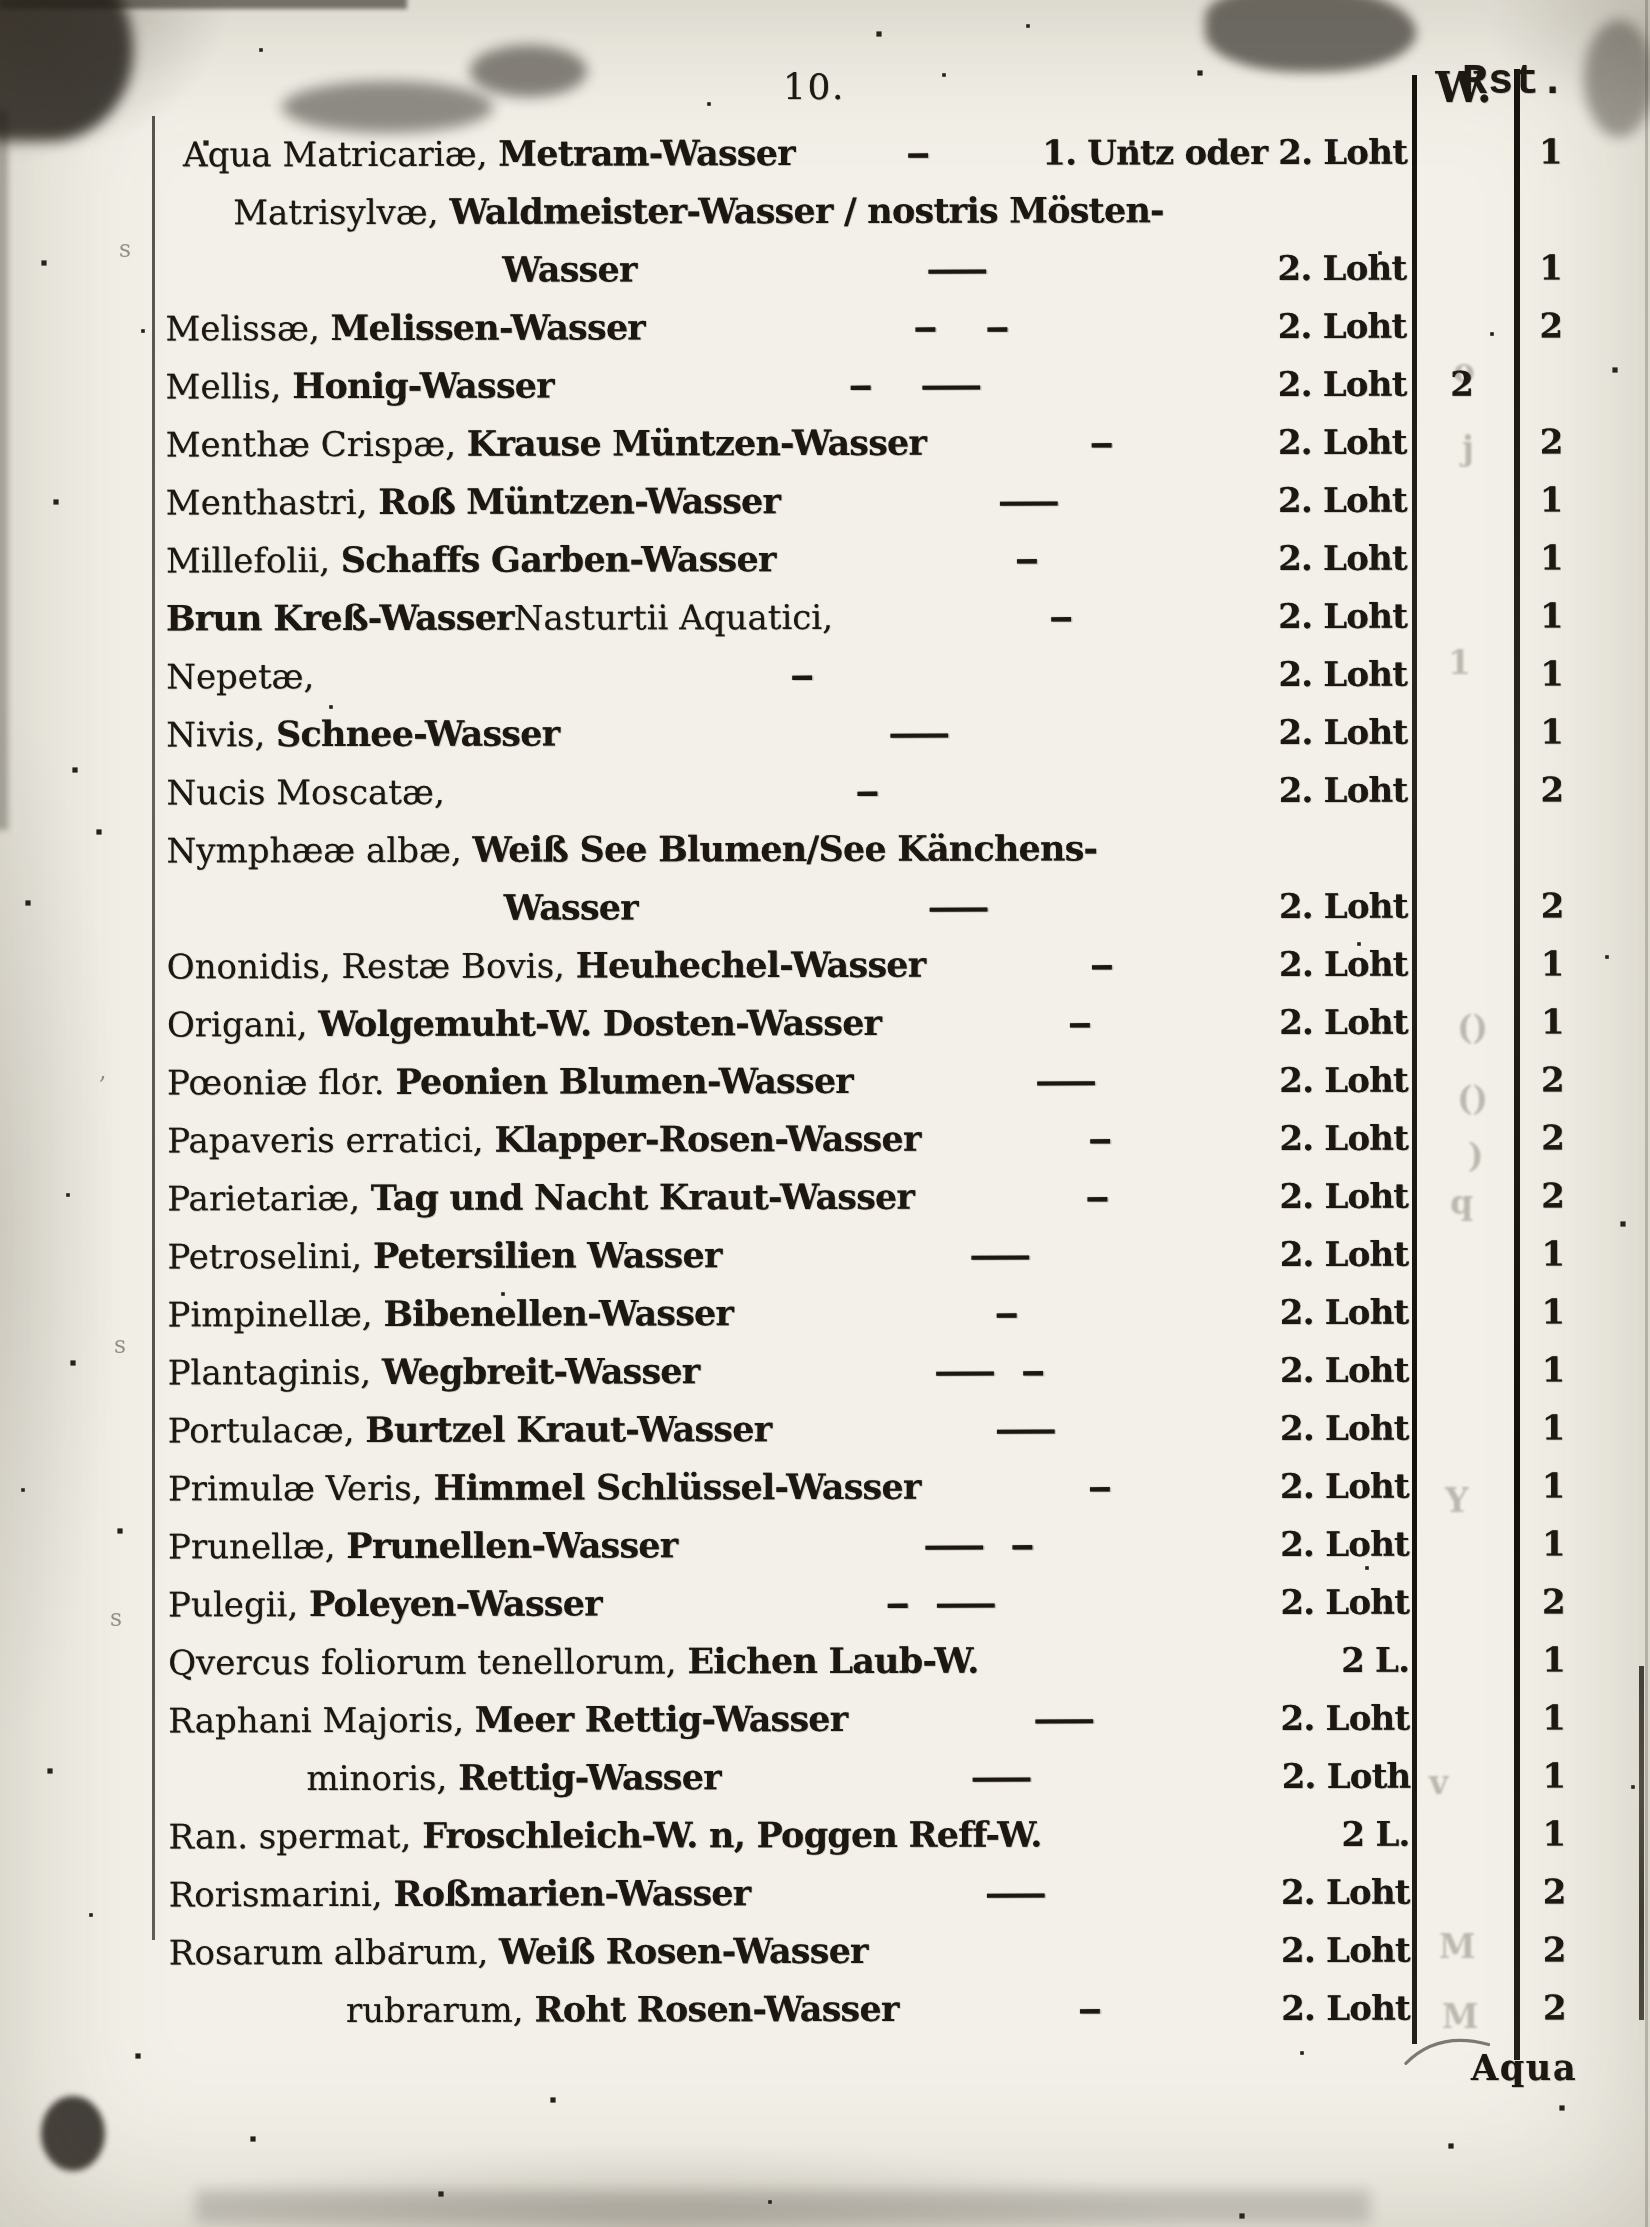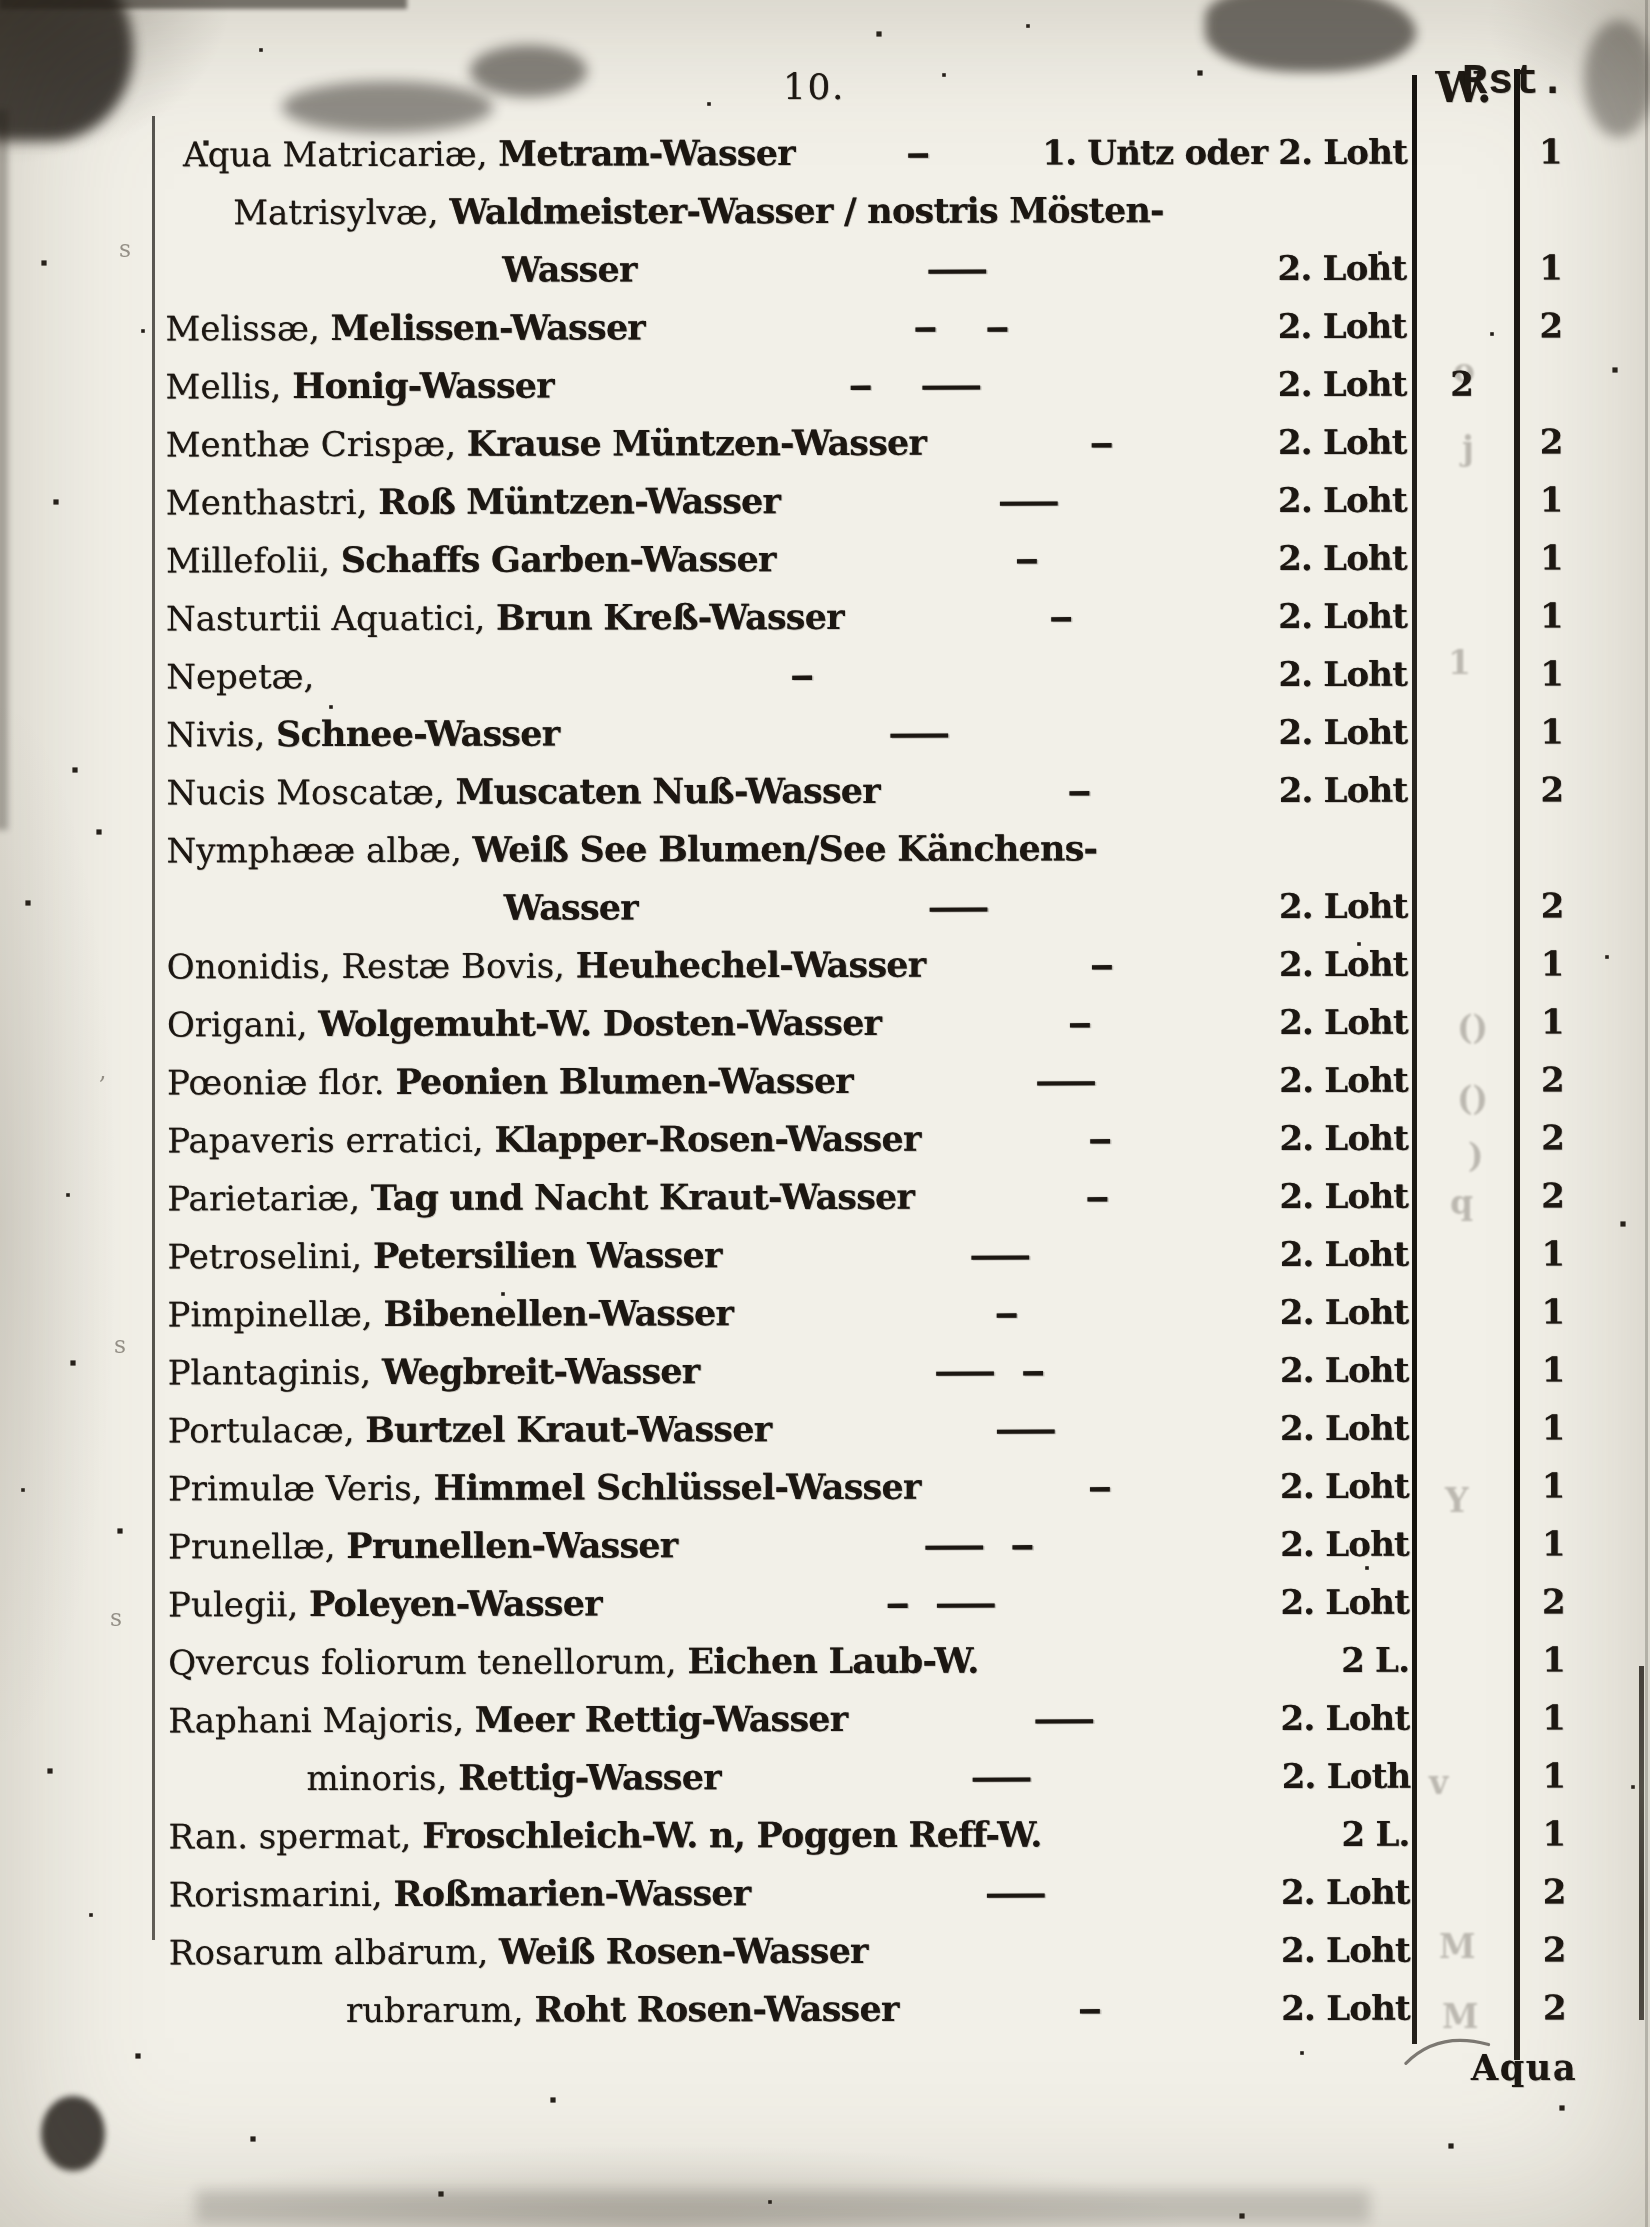--- a/index.html
+++ b/index.html
@@ -199,22 +199,22 @@
           <span class="sp"></span>
           <span class="dash">-</span>
           <span class="sp"></span>
           <span class="qty">2. Loht</span>
         </div>
     <div class="wcell"></div>
     <div class="rcell">1</div>
   </div>
       <div class="row align-normal">
     <div class="text">
+          <span class="seg fraktur">Brun Kreß-Wasser</span>
           <span class="seg latin">Nasturtii Aquatici, </span>
-          <span class="seg fraktur">Brun Kreß-Wasser</span>
           <span class="sp"></span>
           <span class="dash">-</span>
           <span class="sp"></span>
           <span class="qty">2. Loht</span>
         </div>
     <div class="wcell"></div>
     <div class="rcell">1</div>
   </div>
       <div class="row align-normal">
     <div class="text">
@@ -235,21 +235,20 @@
           <span class="dash">—</span>
           <span class="sp"></span>
           <span class="qty">2. Loht</span>
         </div>
     <div class="wcell"></div>
     <div class="rcell">1</div>
   </div>
       <div class="row align-normal">
     <div class="text">
           <span class="seg latin">Nucis Moscatæ, </span>
-          <span class="seg fraktur">Muscaten Nuß-Wasser</span>
           <span class="sp"></span>
           <span class="dash">-</span>
           <span class="sp"></span>
           <span class="qty">2. Loht</span>
         </div>
     <div class="wcell"></div>
     <div class="rcell">2</div>
   </div>
       <div class="row align-normal">
     <div class="text">

